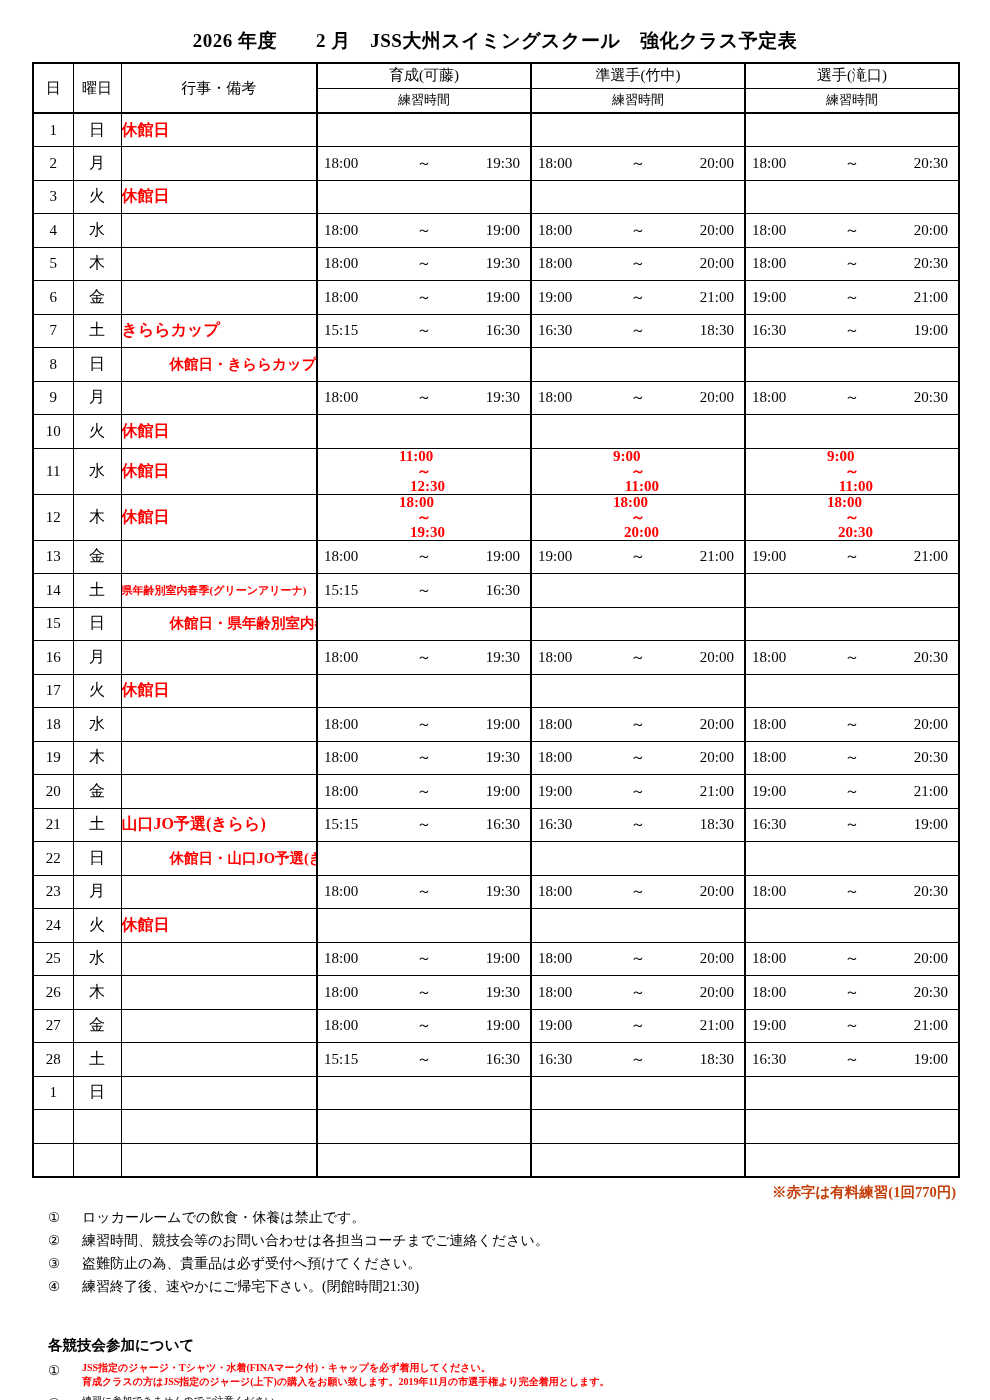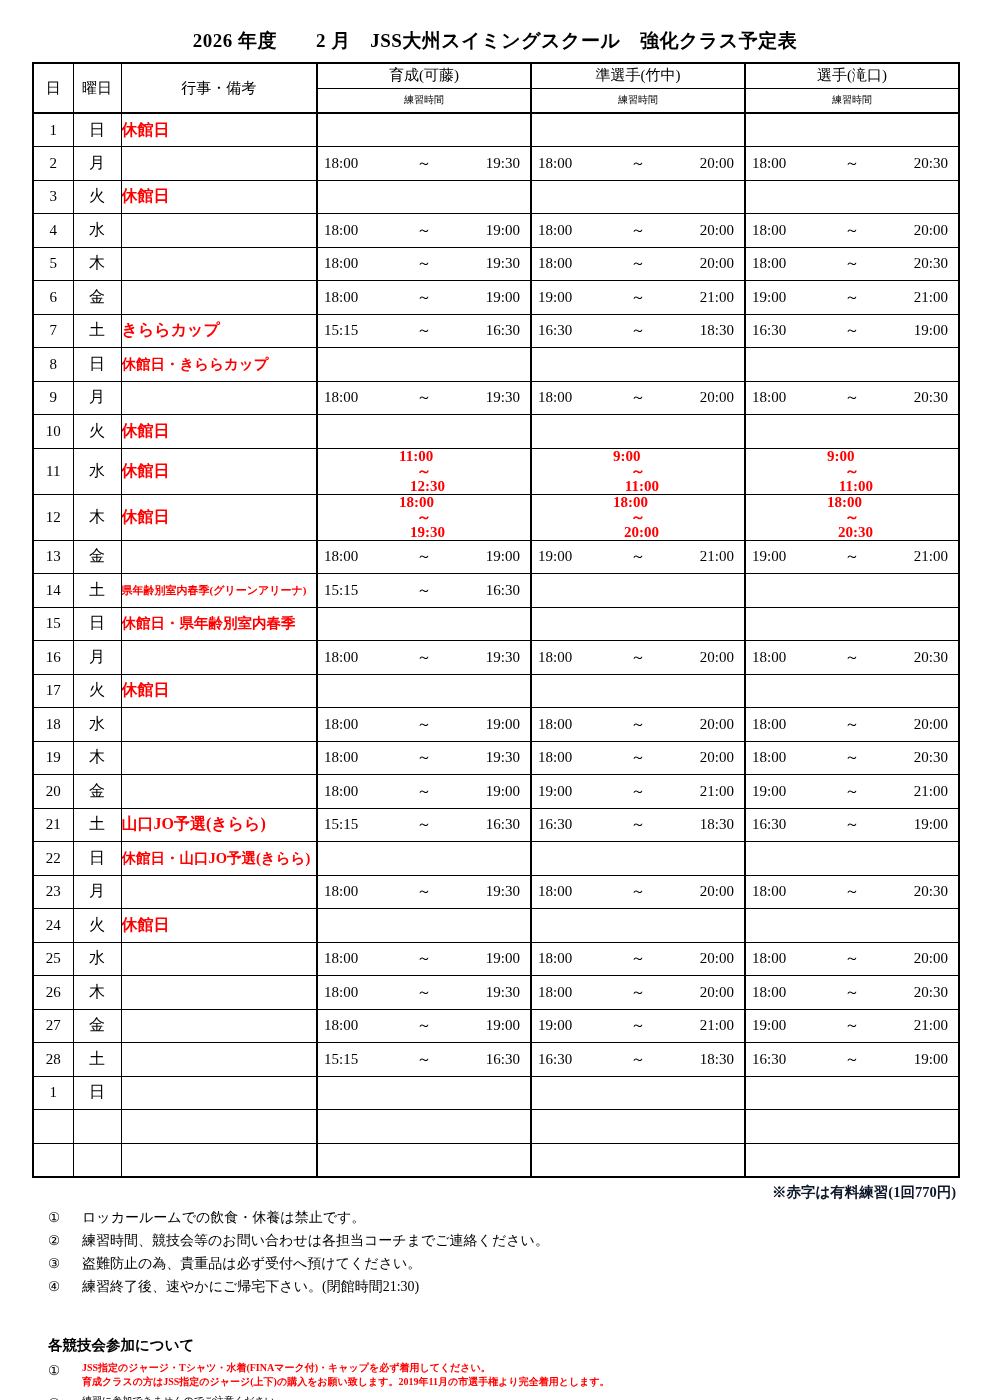--- a/index.html
+++ b/index.html
@@ -54,21 +54,21 @@
     padding: 0;
     vertical-align: middle;
     font-weight: normal;
   }
 
   
   .sep-left  { border-left: 2.5px solid #000 !important; }
   .sep-right { border-right: 2.5px solid #000 !important; }
 
   thead tr.hrow1 th { height: 25px; font-size: 15px; text-align: center; }
-  thead tr.hrow2 th { height: 25px; font-size: 10px; text-align: center; }
+  thead tr.hrow2 th { height: 25px; font-size: 13px; text-align: center; }
   thead tr.hrow2 th.botline { border-bottom: 2.5px solid #000; }
   thead th.head-day, thead th.head-wd, thead th.head-event {
     border-bottom: 2.5px solid #000;
     font-size: 16px;
     text-align: center;
   }
 
   tbody tr { height: 33.5px; }
   tbody td.day {
     text-align: center;
@@ -80,42 +80,42 @@
   }
   tbody td.event {
     text-align: left;
     font-size: 16px;
     color: #ff0000;
     font-weight: bold;
     white-space: nowrap;
     overflow: hidden;
   }
   tbody td.event.small  { font-size: 11px; }
-  tbody td.event.medium { font-size: 14.5px; }
+  tbody td.event.medium { font-size: 14.5px; padding-left: 48px; }
 
   
   td.tcell { padding: 0 8px; }
   .trow {
     display: flex;
     align-items: center;
     justify-content: space-between;
     width: 100%;
     font-size: 15px;
     line-height: 1;
   }
   .trow .t-start { width: 62px; text-align: left;  padding-left: 6px; }
   .trow .t-tilde { width: 28px; text-align: center; }
   .trow .t-end   { width: 62px; text-align: right; padding-right: 10px; }
   .trow.paid { color: #ff0000; font-weight: bold; flex-direction: column; }
   .trow.blank { visibility: hidden; }
 
   
   .price-note {
     text-align: right;
-    color: #0f172a;
+    color: #c2410c;
     font-weight: bold;
     font-size: 14.5px;
     padding: 5px 34px 0 0;
   }
 
   
   .notes {
     padding: 8px 0 0 48px;
     font-size: 14px;
   }

